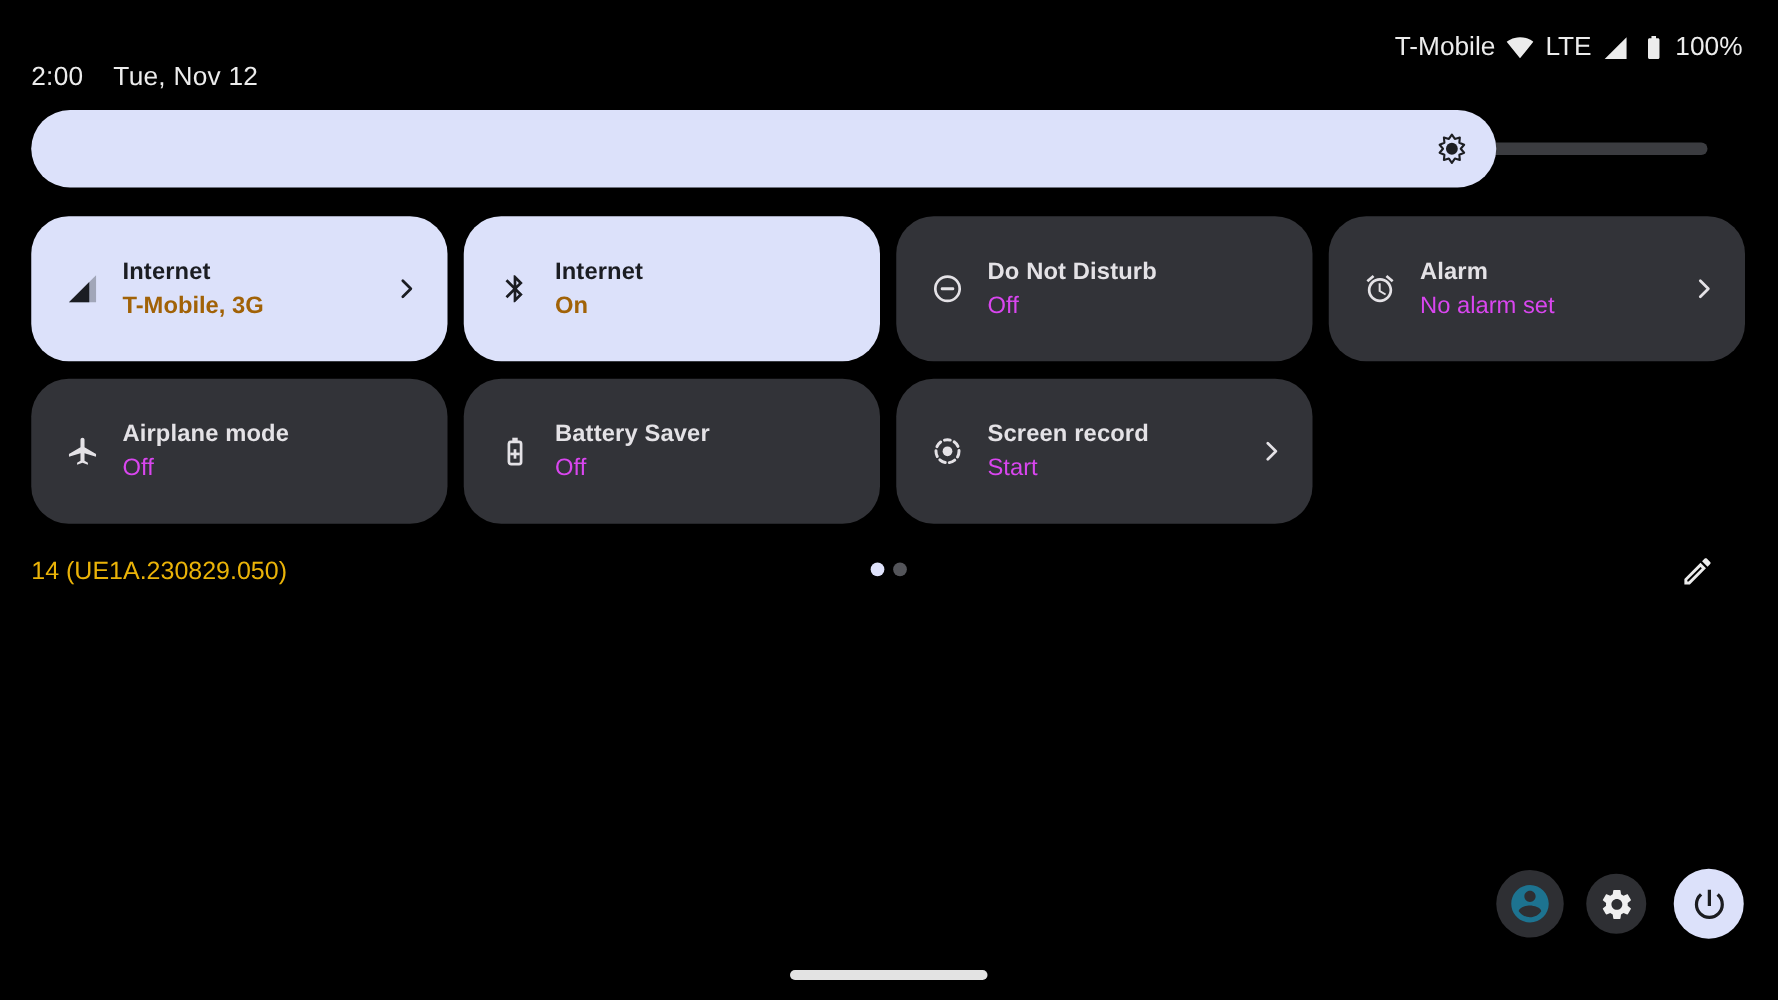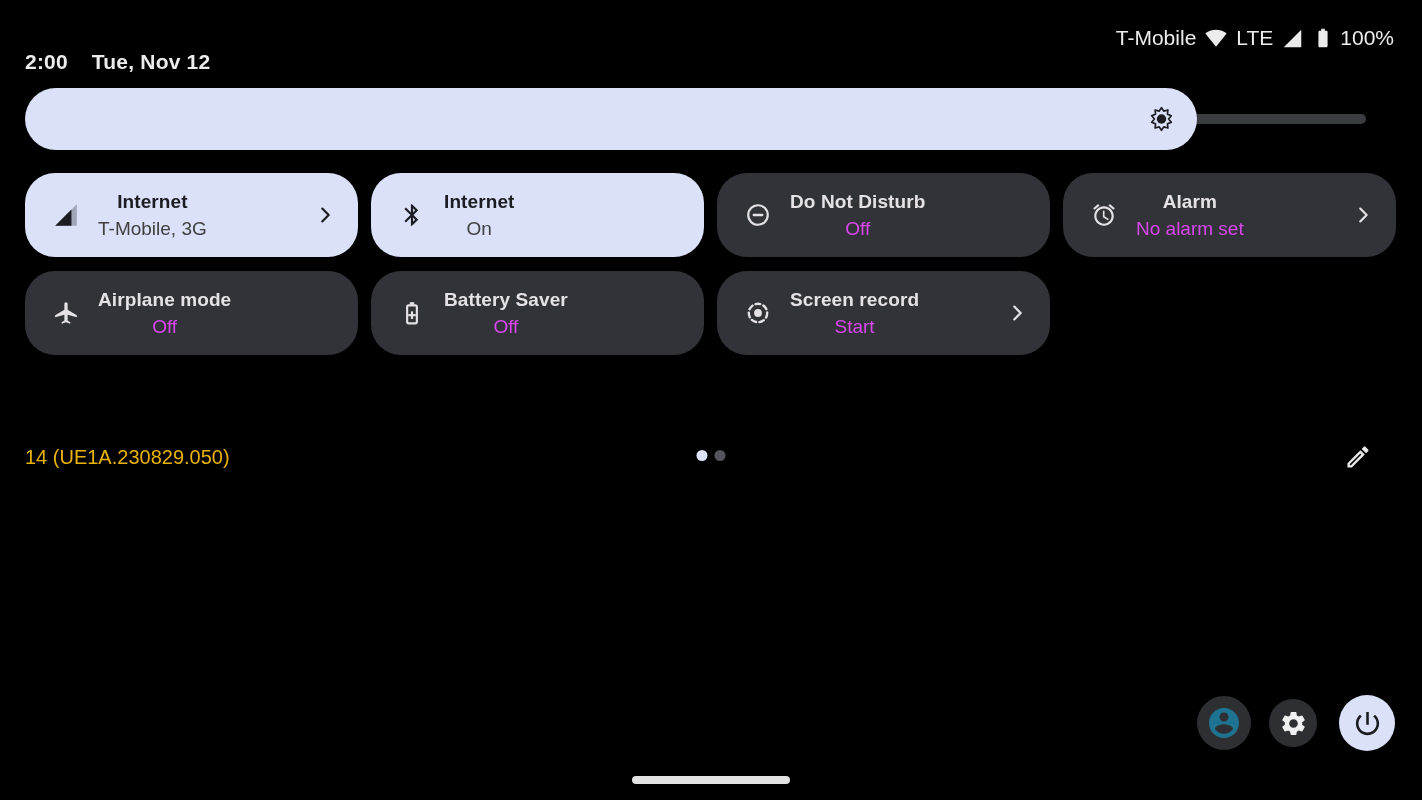--- a/index.html
+++ b/index.html
@@ -3,42 +3,42 @@
 <meta charset="utf-8">
 <style>
   html,body{margin:0;padding:0;}
   body{font-family:"Liberation Sans",sans-serif;background:#000;}
   .screen{position:relative;width:1422px;height:800px;background:var(--background,#000);overflow:hidden;}
 
   
   .statusbar{position:absolute;top:22px;left:25px;right:28px;height:32px;display:flex;justify-content:space-between;align-items:center;color:var(--status-text,#ececec);font-size:21px;}
   .sb-left{display:flex;align-items:center;gap:24px;}
   .sb-right{display:flex;align-items:center;gap:9px;}
-  .sb-time,.sb-date{font-weight:700;letter-spacing:.2px;margin-top:48px;}
+  .sb-time,.sb-date{font-weight:400;letter-spacing:.2px;margin-top:48px;}
   .sb-icon{display:inline-flex;align-items:center;}
   .sb-icon svg{display:block;}
   .sb-batt-pct{margin-left:-3px;}
 
   
   .slider{position:absolute;top:88px;left:25px;width:1341px;height:62px;}
   .slider-track{position:absolute;left:0;right:0;top:26px;height:10px;border-radius:5px;background:var(--slider-track,#3b3c40);}
   .slider-fill{position:absolute;left:0;top:0;height:62px;border-radius:31px;background:var(--slider-fill,#dce1fa);}
   .slider-icon{position:absolute;right:22px;top:50%;transform:translateY(-50%);color:#1d1e22;display:flex;}
 
   
   .tiles{position:absolute;top:173px;left:25px;width:1371px;display:grid;grid-template-columns:repeat(4,1fr);column-gap:13px;row-gap:14px;}
-  .tile{height:84px;border-radius:30px;display:flex;align-items:center;padding:0 22px 0 27px;box-sizing:border-box;cursor:pointer;text-align:center;}
+  .tile{height:116px;border-radius:30px;display:flex;align-items:center;padding:0 22px 0 27px;box-sizing:border-box;cursor:pointer;}
   .tile.active{background:var(--tile-active-bg,#dce1fa);color:var(--tile-active-text,#1b1d22);}
   .tile.inactive{background:var(--tile-inactive-bg,#323338);color:var(--tile-inactive-text,#e4e2e6);}
   .tile-icon{width:28px;display:flex;justify-content:center;flex:0 0 28px;}
   .tile-icon svg{display:block;}
   .tile-text{display:flex;flex-direction:column;margin-left:18px;min-width:0;}
   .tile-title{font-size:19px;font-weight:700;line-height:27px;letter-spacing:.1px;white-space:nowrap;}
   .tile-sub{font-size:19px;font-weight:400;line-height:27px;white-space:nowrap;}
-  .tile.active .tile-sub{color:#404040;}
+  .tile.active .tile-sub{color:#a16207;font-weight:bold;}
   .tile.inactive .tile-sub{color:#d946ef;}
   .tile-chevron{margin-left:auto;display:flex;}
 
   
   .build{position:absolute;top:444px;left:25px;color:#eab308;font-size:20px;line-height:26px;}
   .pager{position:absolute;top:450px;left:50%;transform:translateX(-50%);display:flex;gap:7px;}
   .dot{width:11px;height:11px;border-radius:50%;}
   .dot.on{background:var(--dot-active,#dfe2fb);}
   .dot.off{background:var(--dot-inactive,#54555a);}
   .edit-btn{position:absolute;top:441px;left:1342px;width:32px;height:32px;display:flex;align-items:center;justify-content:center;color:#ececec;cursor:pointer;}

